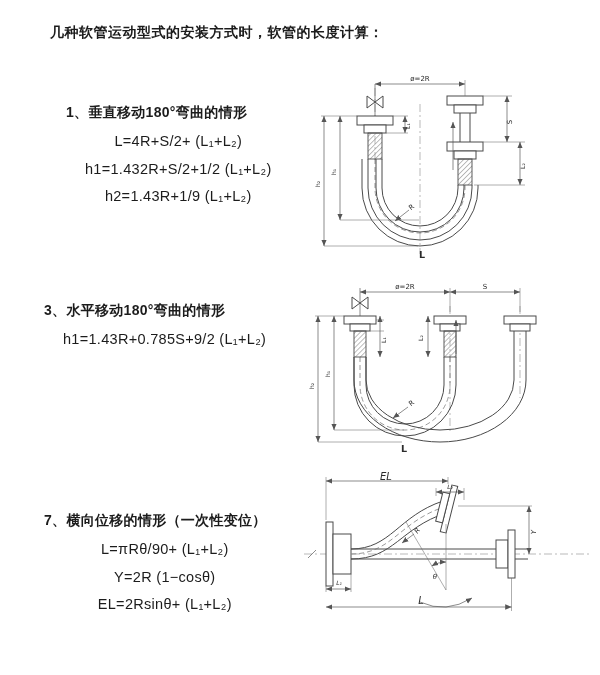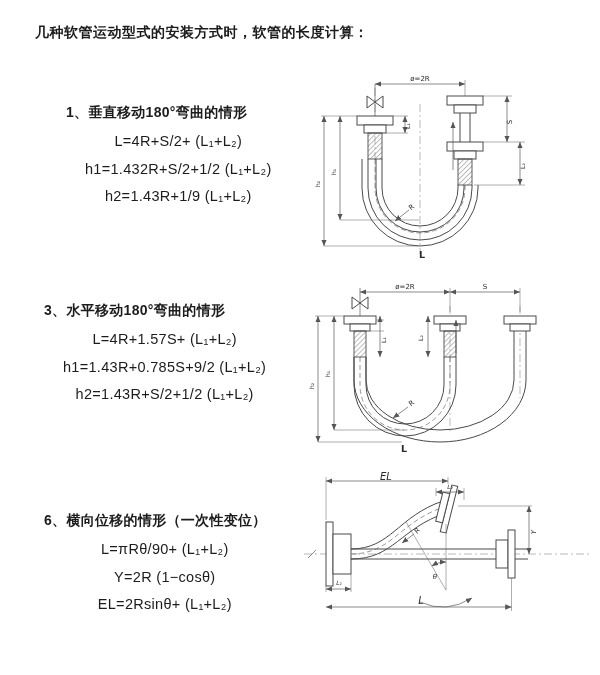--- a/index.html
+++ b/index.html
@@ -1,18 +1,18 @@
 <!DOCTYPE html>
 <html><head>
 <meta charset="utf-8">
 <style>
   html,body{margin:0;padding:0;background:#e8e8e8;}
   .page{position:relative;width:600px;height:675px;background:#ffffff;
         font-family:"Liberation Sans","DejaVu Sans",sans-serif;color:#1c1c1c;overflow:hidden;}
-  .title{position:absolute;left:35px;top:24px;font-size:14px;font-weight:bold;letter-spacing:.5px;}
+  .title{position:absolute;left:50px;top:24px;font-size:14px;font-weight:bold;letter-spacing:.5px;}
   .sec{position:absolute;}
   .sec h3{margin:0;font-size:14px;font-weight:bold;letter-spacing:.3px;}
   .formulas{margin:11px 0 0 19px;text-align:center;}
   .formula{font-size:14.5px;margin:0 0 11.5px 0;letter-spacing:.3px;white-space:nowrap;}
   .diag{position:absolute;}
   svg{display:block;}
   svg .hose{stroke:#4a4a4a;stroke-width:1;fill:none;}
   svg .part{fill:#ffffff;stroke:#4a4a4a;stroke-width:1;}
   svg .braid{stroke:#4a4a4a;stroke-width:.9;}
   svg .dim{stroke:#5a5a5a;stroke-width:.7;fill:none;}
@@ -123,23 +123,21 @@
         <text class="lab" x="103" y="139" transform="rotate(-38 103 139)" text-anchor="middle">R</text>
       </g>
 
       <text class="lab-b" x="112" y="188" text-anchor="middle">L</text>
     </svg>
   </div>
 
   <div class="sec" style="left:44px;top:302px;">
     <h3>3、水平移动180°弯曲的情形</h3>
     <div class="formulas">
-      <div class="formula">L=4R+1.57S+ (L₁+L₂)</div>
       <div class="formula">h1=1.43R+0.785S+9/2 (L₁+L₂)</div>
-      <div class="formula">h2=1.43R+S/2+1/2 (L₁+L₂)</div>
     </div>
   </div>
 
   <div class="diag" style="left:308px;top:280px;">
     <svg width="292" height="176" viewBox="0 0 292 176">
       <defs>
         <marker id="ar2" viewBox="0 0 10 10" refX="9" refY="5" markerWidth="7" markerHeight="7" orient="auto-start-reverse" markerUnits="userSpaceOnUse">
           <path d="M0,1.2 L9,5 L0,8.8 z" fill="#555"></path>
         </marker>
         <pattern id="hatch2" width="3.5" height="3.5" patternTransform="rotate(45)" patternUnits="userSpaceOnUse">
@@ -214,21 +212,21 @@
       <g>
         <line class="dim" x1="100" y1="127" x2="85" y2="138" marker-end="url(#ar2)"></line>
         <text class="lab" x="105" y="125" transform="rotate(-38 105 125)" text-anchor="middle">R</text>
       </g>
 
       <text class="lab-b" x="96" y="172" text-anchor="middle">L</text>
     </svg>
   </div>
 
   <div class="sec" style="left:44px;top:512px;">
-    <h3>6、横向位移的情形（一次性变位）</h3>
+    <h3>7、横向位移的情形（一次性变位）</h3>
     <div class="formulas">
       <div class="formula">L=πRθ/90+ (L₁+L₂)</div>
       <div class="formula">Y=2R (1−cosθ)</div>
       <div class="formula">EL=2Rsinθ+ (L₁+L₂)</div>
     </div>
   </div>
 
   <div class="diag" style="left:296px;top:472px;font-style:italic;">
     <svg width="304" height="156" viewBox="0 0 304 156">
       <defs>

